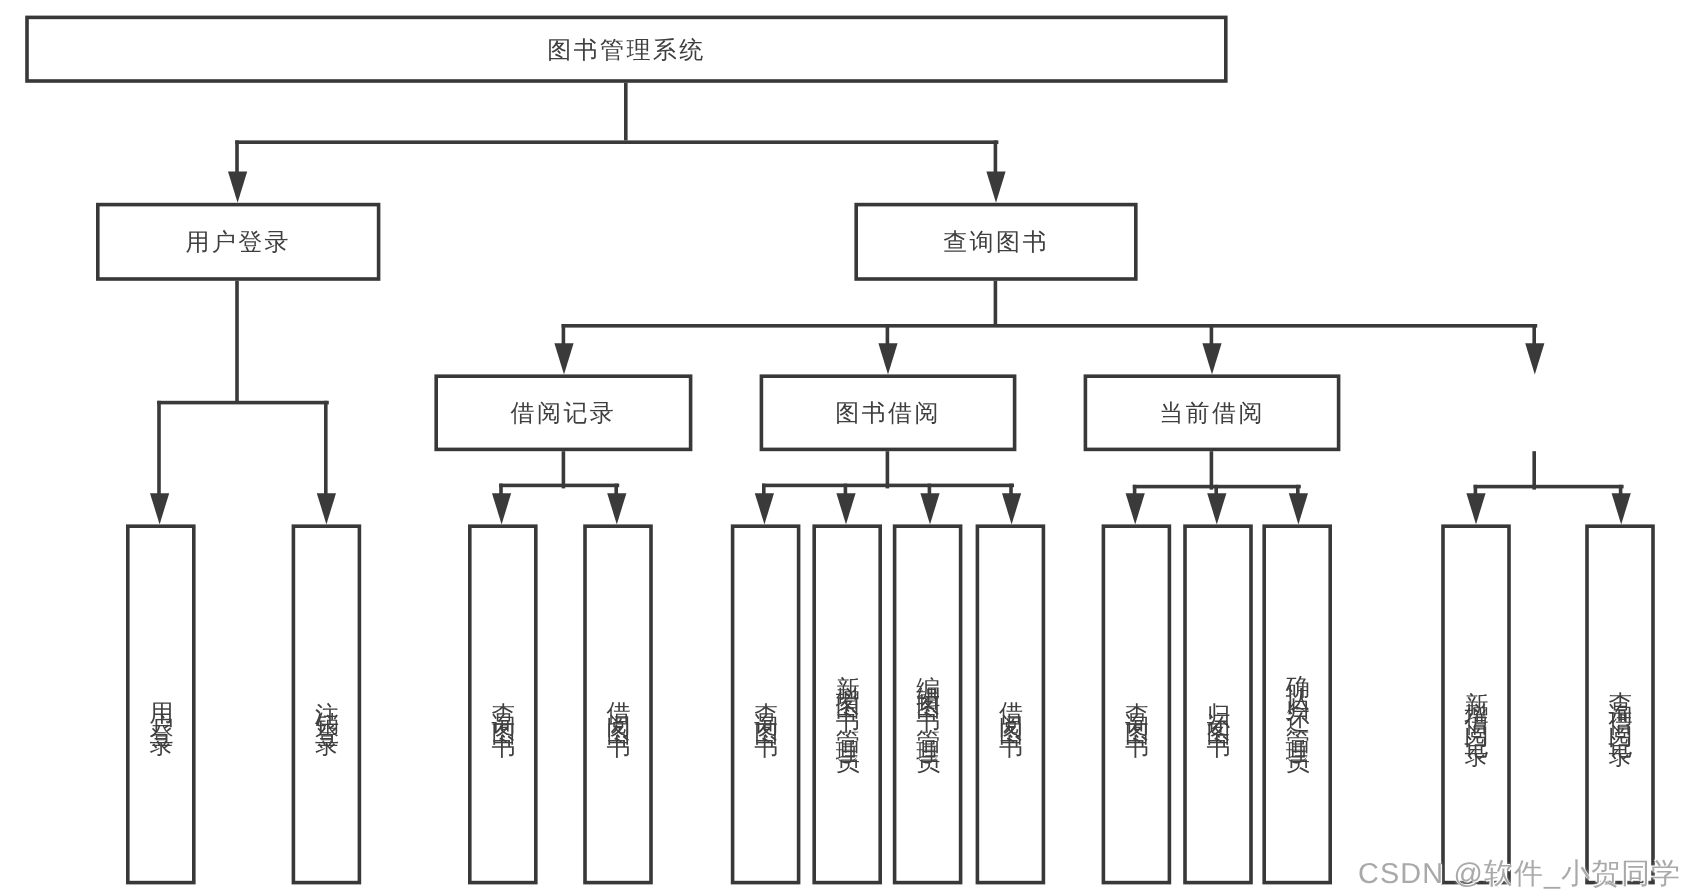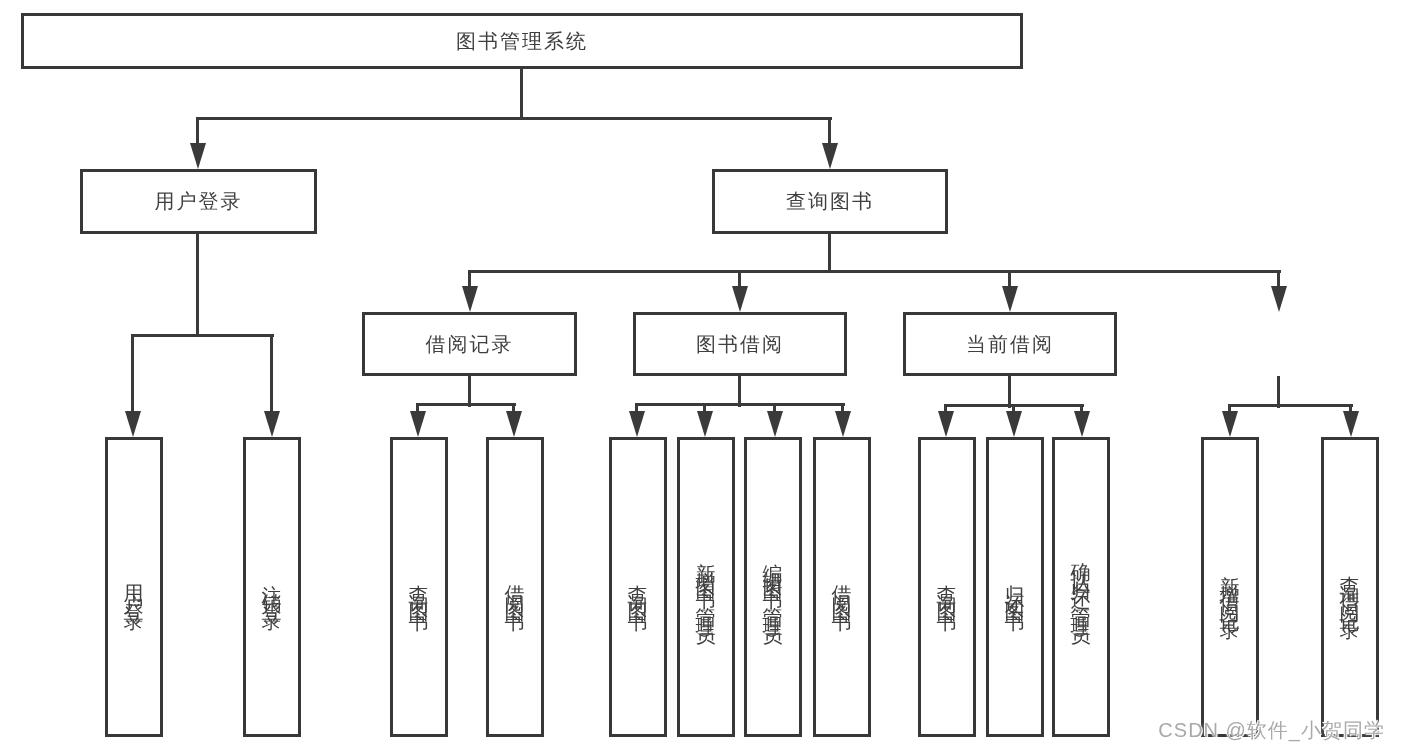--- a/index.html
+++ b/index.html
@@ -47,23 +47,23 @@
   }
   .arrow{
     position:absolute;
     width:0;height:0;
     border-left:8px solid transparent;
     border-right:8px solid transparent;
     border-top:26px solid var(--color-line);
   }
   .watermark{
     position:absolute;
-    right:20px;
+    right:4px;
     bottom:3px;
-    font-size:20px;
+    font-size:24px;
     color:var(--color-watermark);
     text-shadow:0 0 3px #ffffff,1px 1px 0 #ffffff,-1px -1px 0 #ffffff;
     z-index:5;
     letter-spacing:1px;
     white-space:nowrap;
   }
 </style>
 </head>
 <body>
 

